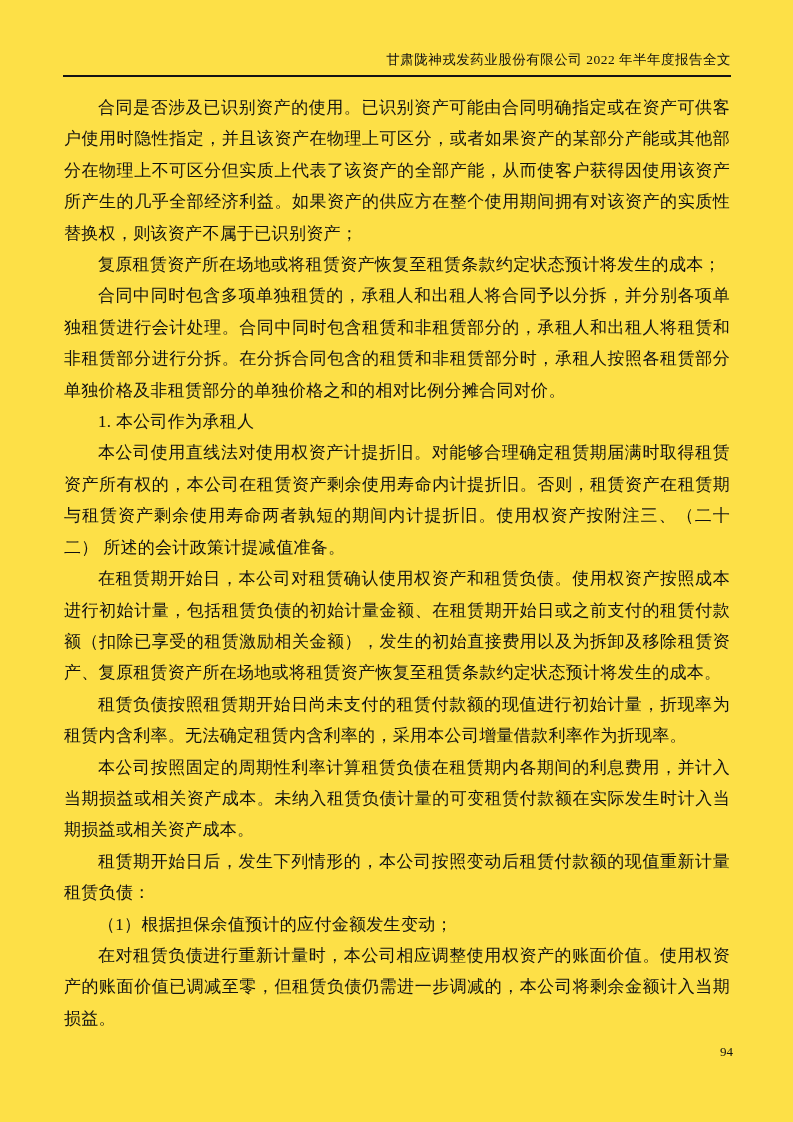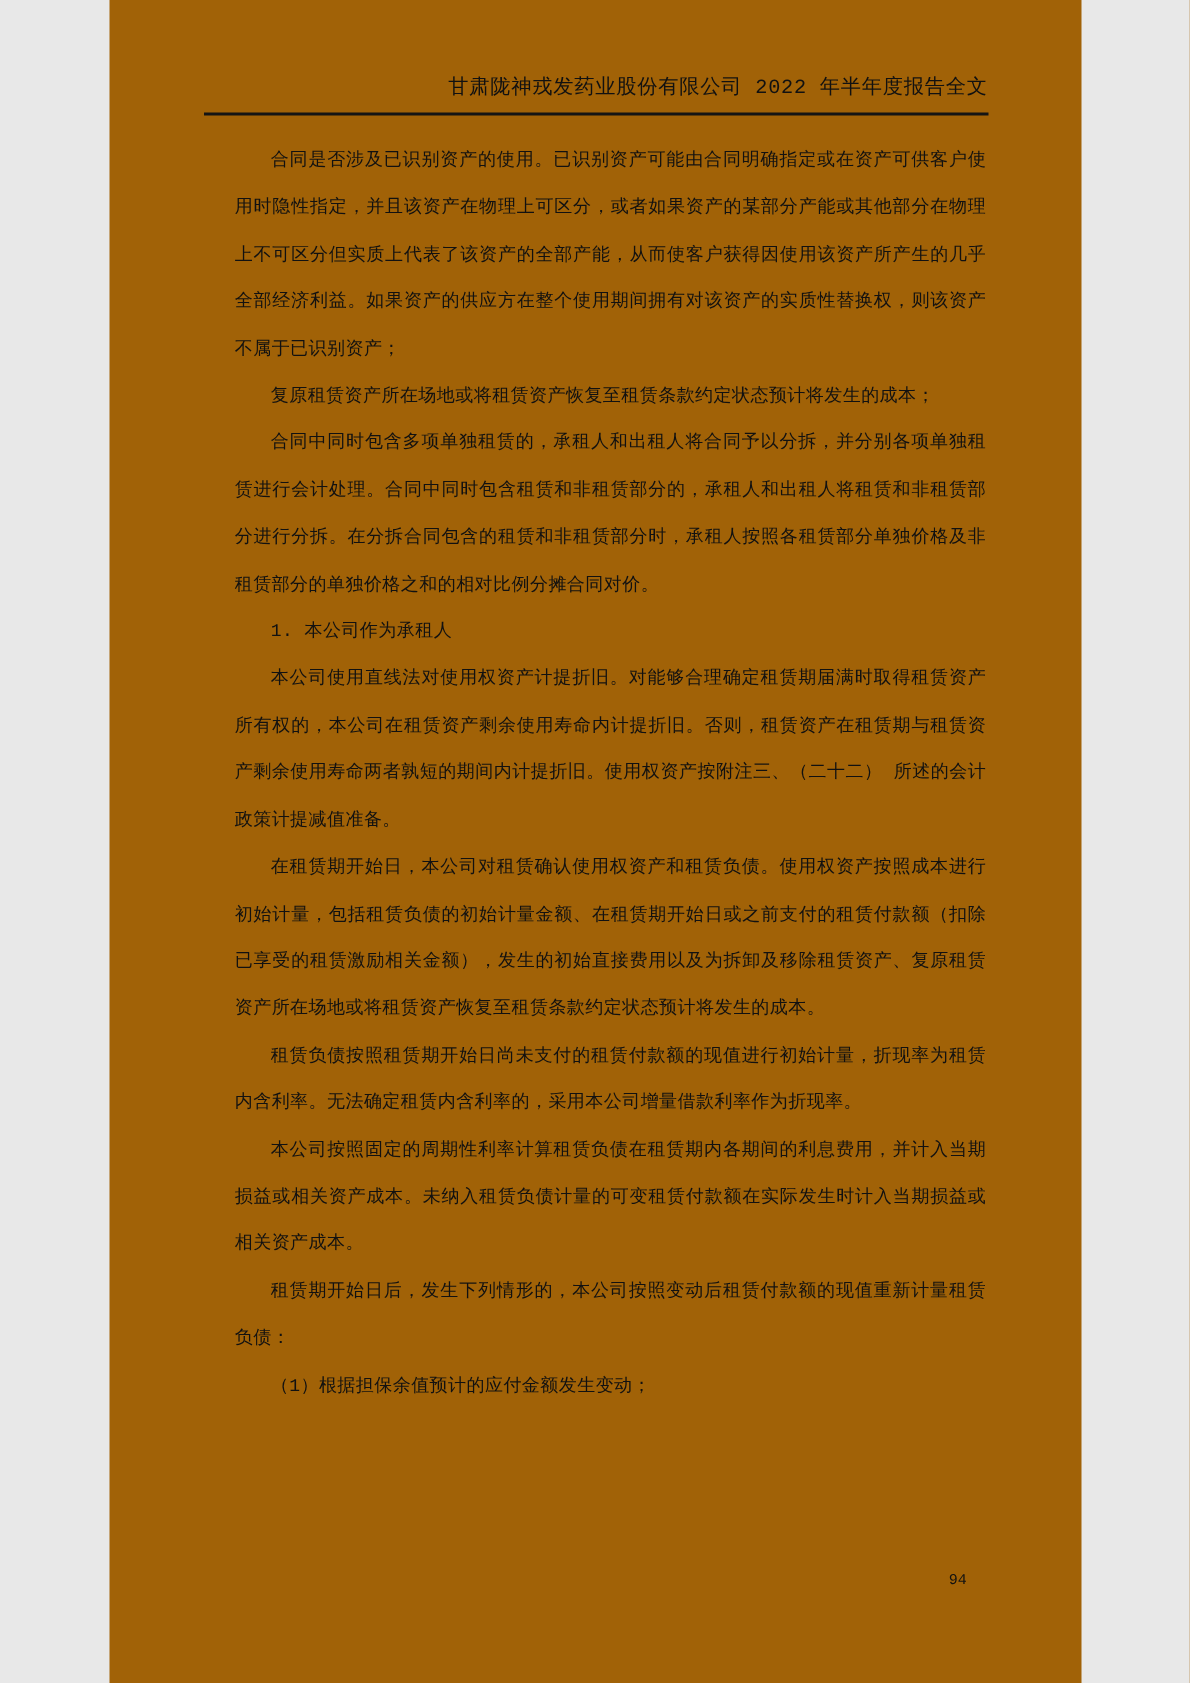--- a/index.html
+++ b/index.html
@@ -2,26 +2,26 @@
 <html><head>
 <meta charset="utf-8">
 <style>
   html, body {
     margin: 0;
     padding: 0;
     background: #e8e8e8;
   }
   .page {
     position: relative;
-    width: 648px;
+    width: 793px;
     height: 1122px;
     margin: 0 auto;
-    background: #a16207;
+    background: #fde047;
     overflow: hidden;
-    font-family: Liberation Mono, monospace;
+    font-family: Liberation Serif, serif;
     color: #111111;
   }
   .header {
     position: absolute;
     top: 52px;
     left: 63px;
     right: 62px;
     text-align: right;
     font-size: 13.5px;
     line-height: 16px;
@@ -29,35 +29,34 @@
     border-bottom: 2px solid #141414;
     letter-spacing: 0.5px;
   }
   .content {
     position: absolute;
     top: 92px;
     left: 64px;
     right: 63px;
     text-align: justify;
     text-justify: inter-ideograph;
-    font-size: 12px;
+    font-size: 17px;
     line-height: 31.4px;
     letter-spacing: 0.3px;
-    margin-left: 20px;
   }
   .content p {
     margin: 0;
     padding: 0;
     text-indent: 2em;
   }
   .page-number {
     position: absolute;
-    right: 76px;
+    right: 60px;
     bottom: 62px;
-    font-size: 10px;
+    font-size: 13px;
   }
 </style>
 </head>
 <body>
 
 <div class="page">
 
   <div class="header">
     <span>甘肃陇神戎发药业股份有限公司 2022 年半年度报告全文</span>
   </div>
@@ -66,17 +65,18 @@
     <p>合同是否涉及已识别资产的使用。已识别资产可能由合同明确指定或在资产可供客户使用时隐性指定，并且该资产在物理上可区分，或者如果资产的某部分产能或其他部分在物理上不可区分但实质上代表了该资产的全部产能，从而使客户获得因使用该资产所产生的几乎全部经济利益。如果资产的供应方在整个使用期间拥有对该资产的实质性替换权，则该资产不属于已识别资产；</p>
     <p>复原租赁资产所在场地或将租赁资产恢复至租赁条款约定状态预计将发生的成本；</p>
     <p>合同中同时包含多项单独租赁的，承租人和出租人将合同予以分拆，并分别各项单独租赁进行会计处理。合同中同时包含租赁和非租赁部分的，承租人和出租人将租赁和非租赁部分进行分拆。在分拆合同包含的租赁和非租赁部分时，承租人按照各租赁部分单独价格及非租赁部分的单独价格之和的相对比例分摊合同对价。</p>
     <p>1. 本公司作为承租人</p>
     <p>本公司使用直线法对使用权资产计提折旧。对能够合理确定租赁期届满时取得租赁资产所有权的，本公司在租赁资产剩余使用寿命内计提折旧。否则，租赁资产在租赁期与租赁资产剩余使用寿命两者孰短的期间内计提折旧。使用权资产按附注三、（二十二） 所述的会计政策计提减值准备。</p>
     <p>在租赁期开始日，本公司对租赁确认使用权资产和租赁负债。使用权资产按照成本进行初始计量，包括租赁负债的初始计量金额、在租赁期开始日或之前支付的租赁付款额（扣除已享受的租赁激励相关金额），发生的初始直接费用以及为拆卸及移除租赁资产、复原租赁资产所在场地或将租赁资产恢复至租赁条款约定状态预计将发生的成本。</p>
     <p>租赁负债按照租赁期开始日尚未支付的租赁付款额的现值进行初始计量，折现率为租赁内含利率。无法确定租赁内含利率的，采用本公司增量借款利率作为折现率。</p>
     <p>本公司按照固定的周期性利率计算租赁负债在租赁期内各期间的利息费用，并计入当期损益或相关资产成本。未纳入租赁负债计量的可变租赁付款额在实际发生时计入当期损益或相关资产成本。</p>
     <p>租赁期开始日后，发生下列情形的，本公司按照变动后租赁付款额的现值重新计量租赁负债：</p>
     <p>（1）根据担保余值预计的应付金额发生变动；</p>
+    <p>在对租赁负债进行重新计量时，本公司相应调整使用权资产的账面价值。使用权资产的账面价值已调减至零，但租赁负债仍需进一步调减的，本公司将剩余金额计入当期损益。</p>
   </div>
 
   <div class="page-number">94</div>
 
 </div>
 
 </body></html>

